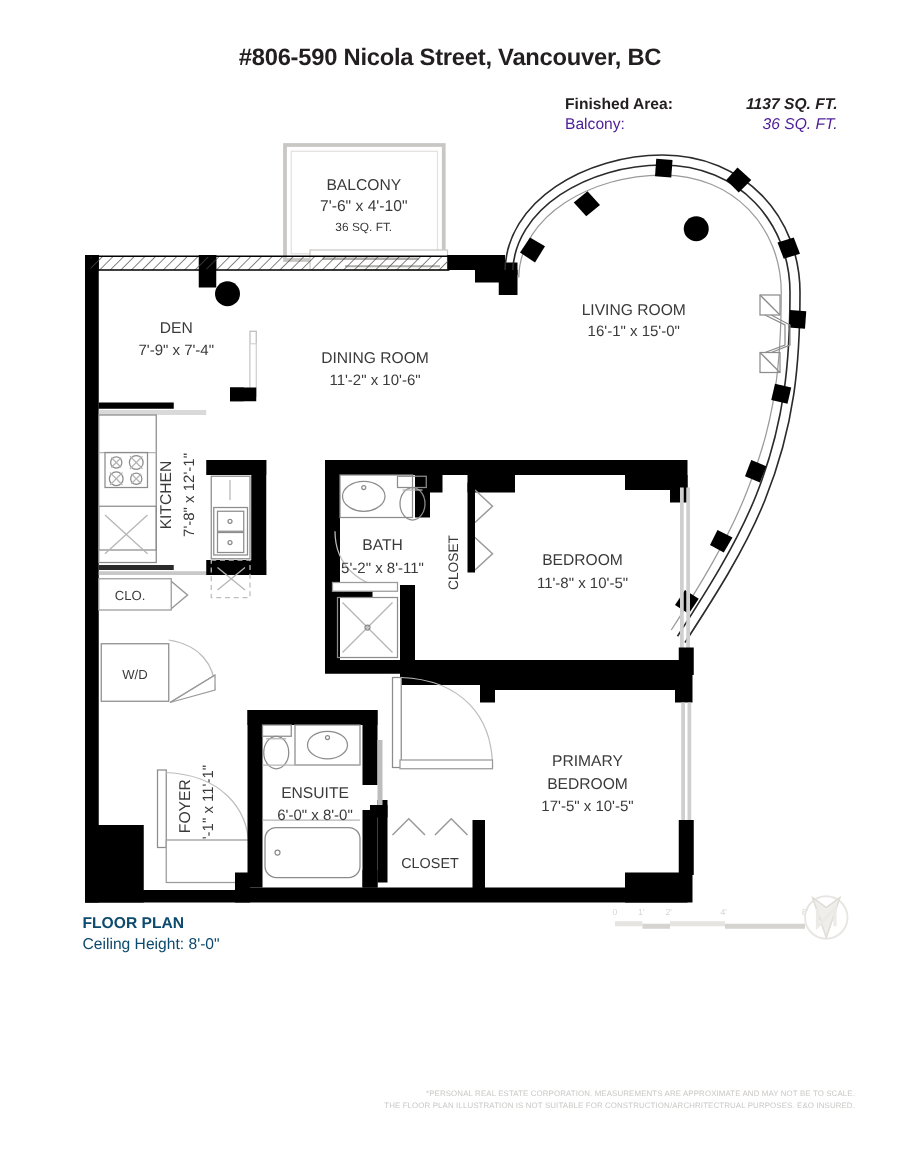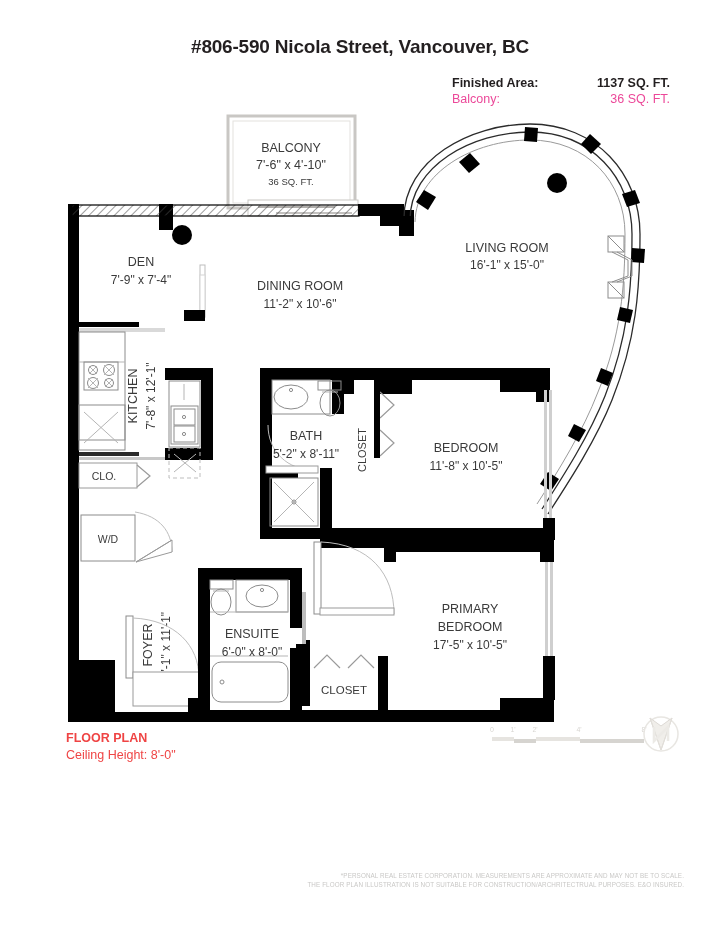--- a/index.html
+++ b/index.html
@@ -7,27 +7,27 @@
   .page{position:relative;width:720px;height:931px;}
 
   .title{
     position:absolute;left:0;top:36px;width:720px;text-align:center;
     font-size:19px;font-weight:bold;letter-spacing:-0.2px;color:#231f20;
   }
 
   .area-table{position:absolute;left:452px;top:75px;font-size:12.5px;line-height:16px;}
   .area-row{display:flex;}
   .area-row .lbl{width:110px;}
-  .area-row .val{width:108px;text-align:right;}
+  .area-row .val{width:108px;text-align:right;font-style:italic;}
   .area-row.bold .lbl,.area-row.bold .val{font-weight:bold;color:#231f20;}
-  .area-row.muted .lbl,.area-row.muted .val{color:#ec4899;}
+  .area-row.muted .lbl,.area-row.muted .val{color:#4c1d95;}
 
   .plan{position:absolute;left:0;top:100px;width:720px;height:680px;}
 
-  .foot-left{position:absolute;left:66px;top:730px;font-size:12.5px;font-weight:bold;line-height:17px;color:#ef4444;}
+  .foot-left{position:absolute;left:66px;top:730px;font-size:12.5px;font-weight:bold;line-height:17px;color:#0c4a6e;}
   .foot-left .sub{font-weight:normal;}
 
   .credits{position:absolute;right:38px;top:833px;text-align:right;font-size:7.8px;line-height:11.5px;color:#b9b8b6;letter-spacing:.2px;}
   .disclaim{position:absolute;right:36px;top:871px;width:470px;text-align:right;font-size:6.3px;line-height:9px;color:#c9c8c6;letter-spacing:.1px;}
 
   svg{display:block;}
   .wall{fill:#000000;}
   .fix{fill:none;stroke:#8c8c8c;stroke-width:1;}
   .fixthin{fill:none;stroke:#b5b5b5;stroke-width:1;}
   .rlabel{font-family:"Liberation Sans",sans-serif;font-size:12.5px;fill:#3a3a3a;text-anchor:middle;}

